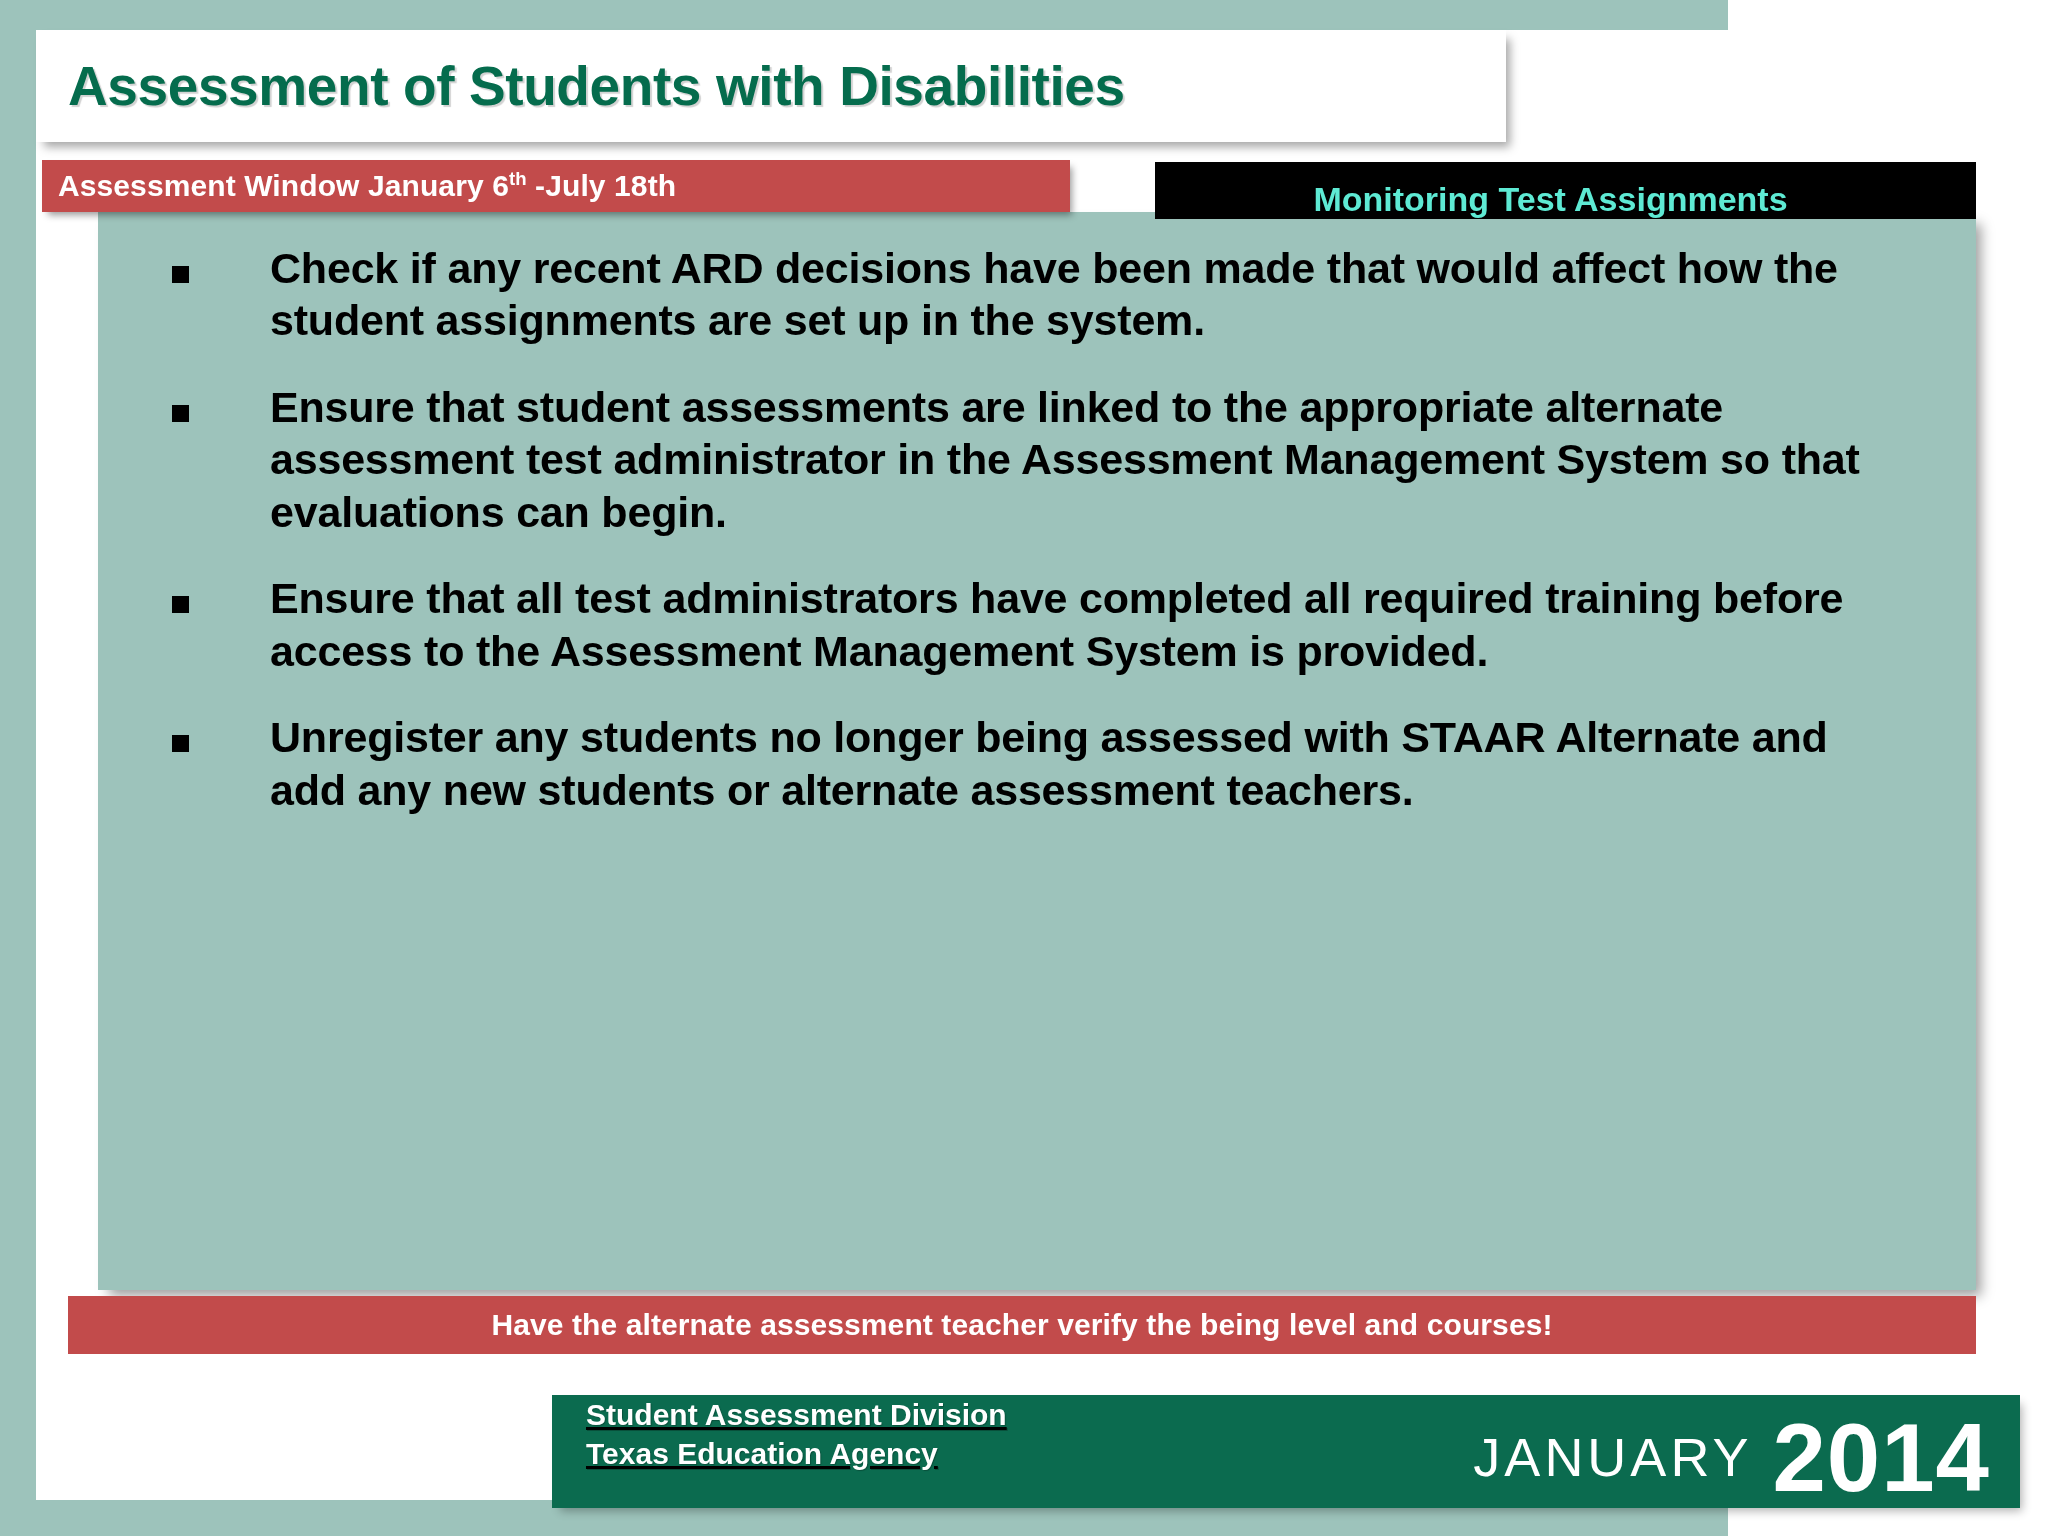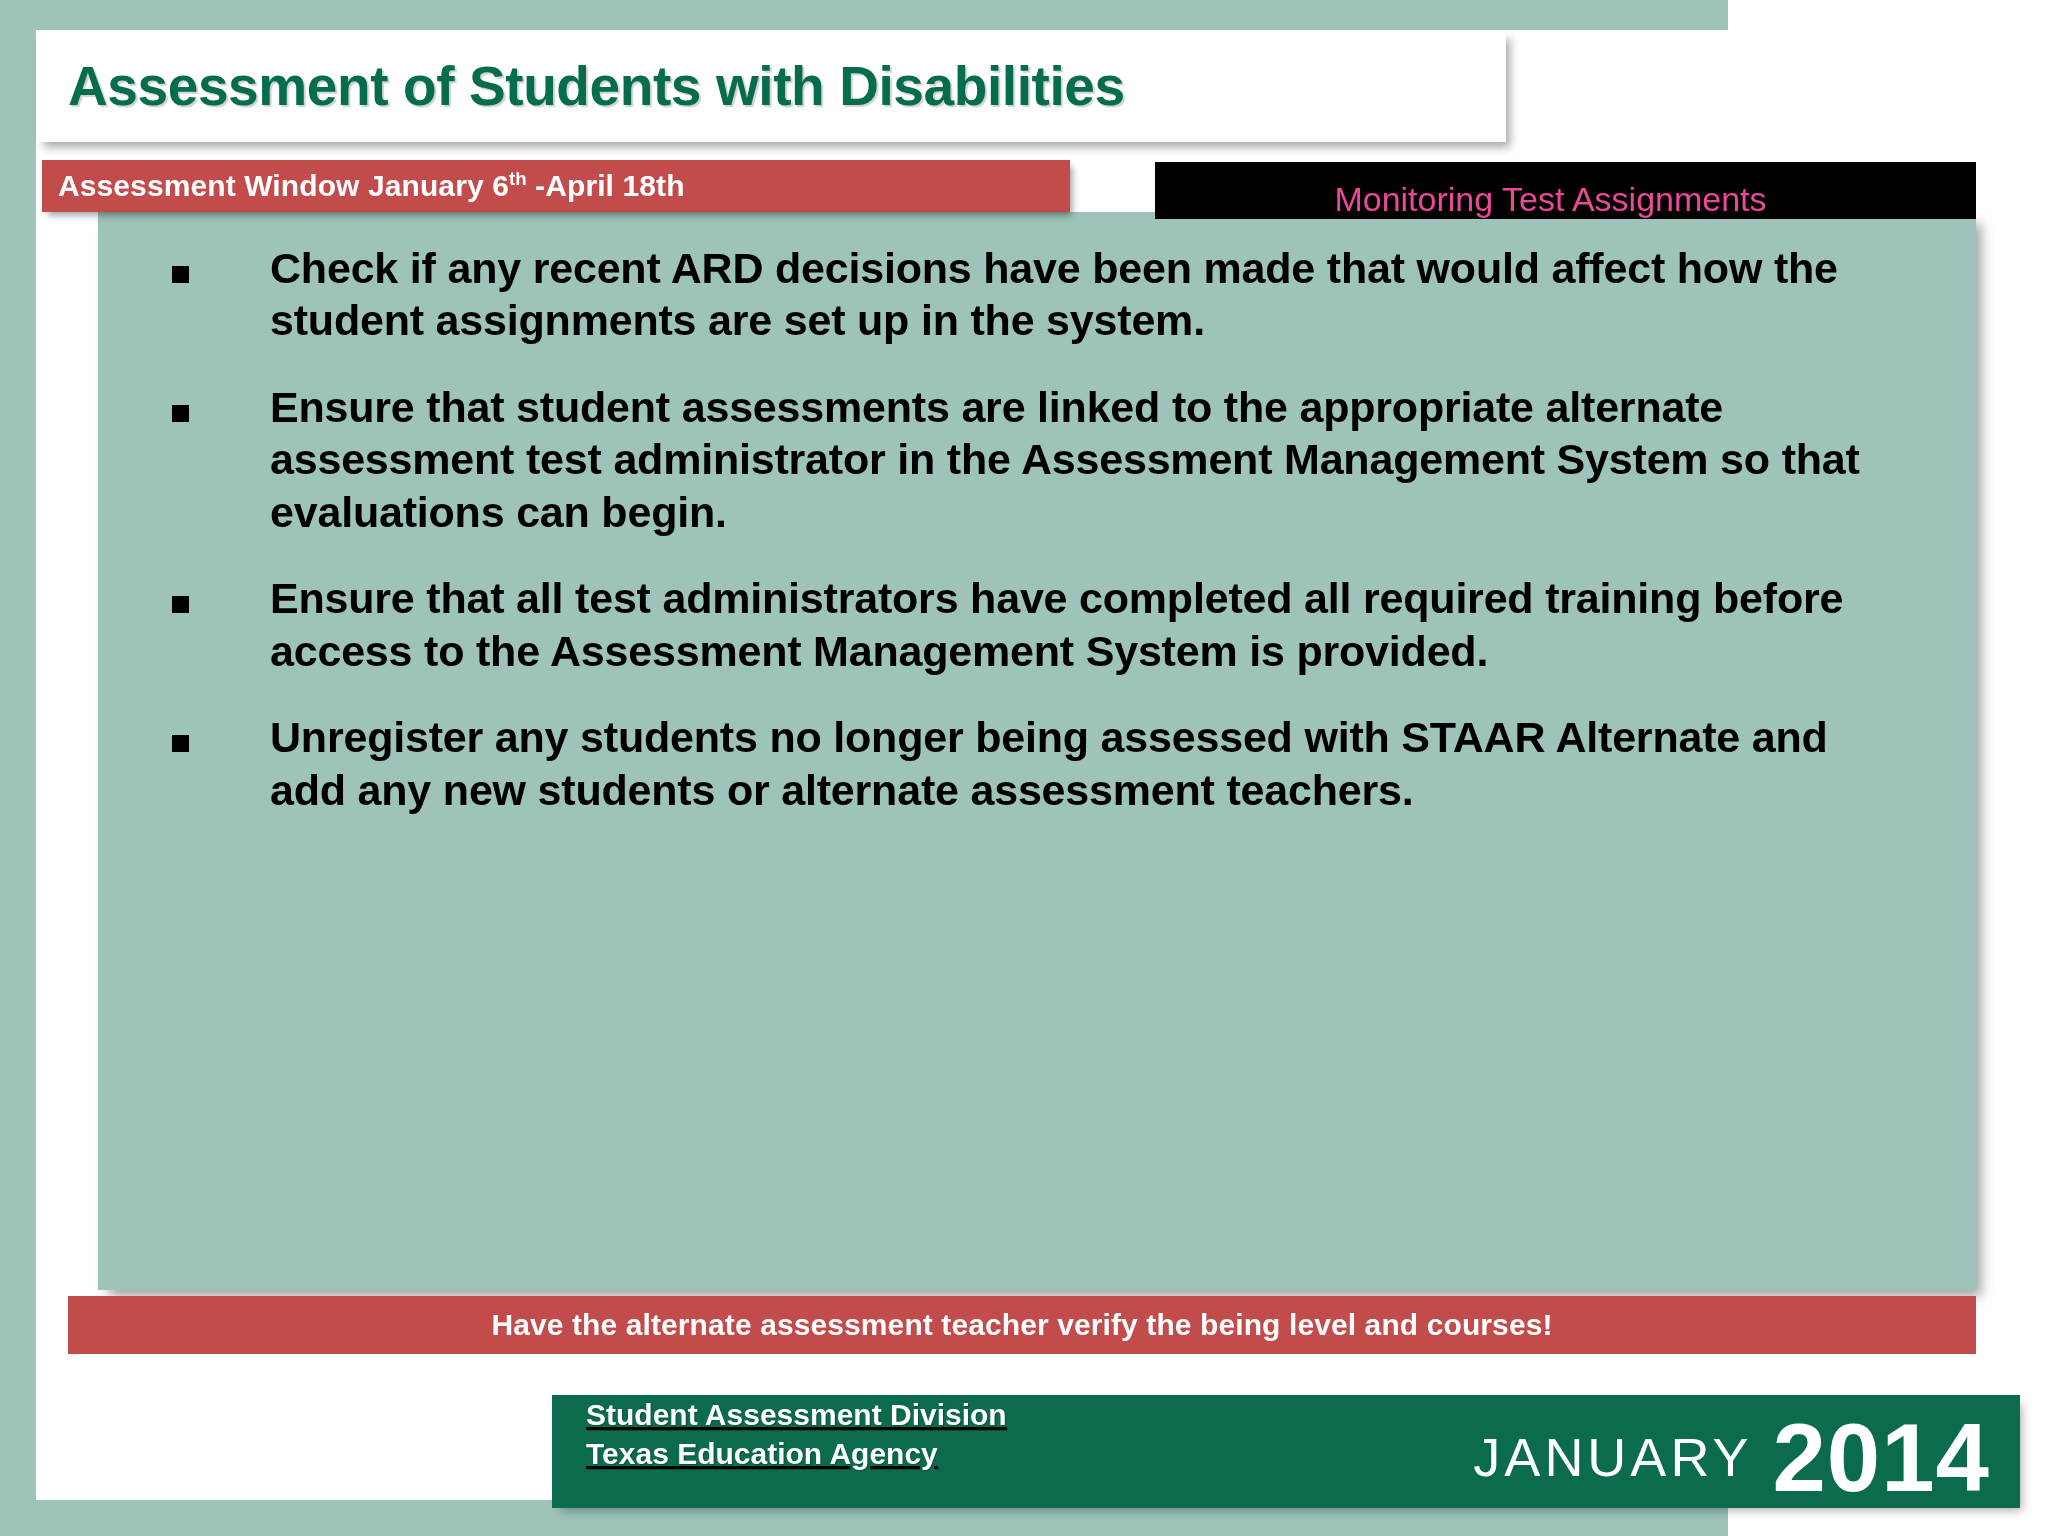--- a/index.html
+++ b/index.html
@@ -90,23 +90,23 @@
     top: 162px;
     width: 821px;
     height: 57px;
     background: #000000;
     display: flex;
     align-items: center;
     justify-content: center;
     z-index: 7;
   }
   #topic-banner-text {
-    color: #ec4899;
+    color: #5eead4;
     font-size: 34px;
-    font-weight: normal;
+    font-weight: bold;
     white-space: nowrap;
     padding-right: 30px;
     margin-top: 18px;
   }
 
   
   #content-box {
     position: absolute;
     left: 98px;
     top: 212px;
@@ -218,21 +218,21 @@
 <div id="slide">
 
   <div id="page"></div>
 
   <div id="title-plate">
     <div id="title-text">Assessment of Students with Disabilities</div>
   </div>
 
   <div id="date-banner">
     <div id="date-banner-text">
-      <span>Assessment Window January 6</span><sup>th</sup><span> -April 18th</span>
+      <span>Assessment Window January 6</span><sup>th</sup><span> -July 18th</span>
     </div>
   </div>
 
   <div id="topic-banner">
     <div id="topic-banner-text">Monitoring Test Assignments</div>
   </div>
 
   <div id="content-box">
     <ul id="bullet-list">
       <li class="bullet-item">

